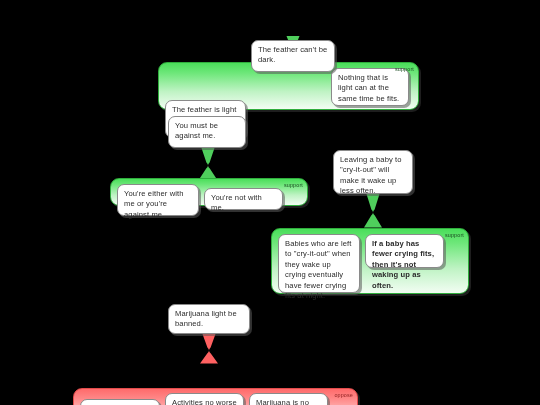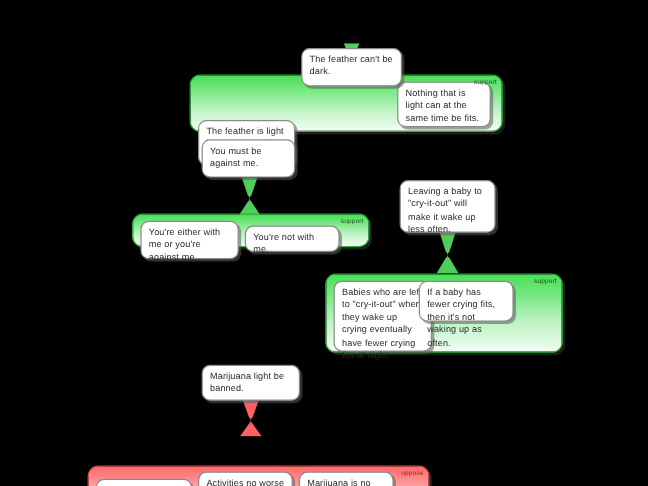--- a/index.html
+++ b/index.html
@@ -113,21 +113,21 @@
     <svg width="20" height="34" viewBox="0 0 20 34">
       <path d="M3.5 0 H16.5 L11.6 15.5 Q10 17 10 18.5 Q10 20 11.8 21.5 L19 33.5 H1 L8.2 21.5 Q10 20 10 18.5 Q10 17 8.4 15.5 Z" fill="#4fce5c"></path>
     </svg>
   </div>
 
   <div class="group support" style="left:271px;top:228px;width:198px;height:66px;">
     <span class="group-label">support</span>
     <div class="node" style="left:6px;top:5px;width:82px;height:59px;">
       <span>Babies who are left to "cry-it-out" when they wake up crying eventually have fewer crying fits at night.</span>
     </div>
-    <div class="node" style="left:77px;top:5px;width:79px;height:34px;">
+    <div class="node" style="left:93px;top:5px;width:79px;height:34px;font-weight:bold;">
       <span>If a baby has fewer crying fits, then it's not waking up as often.</span>
     </div>
   </div>
 
   <div class="node" style="left:168px;top:304px;width:82px;height:30px;">
     <span>Marijuana light be banned.</span>
   </div>
 
   <div class="connector" style="left:199px;top:334px;width:20px;height:30px;">
     <svg width="20" height="30" viewBox="0 0 20 30">

